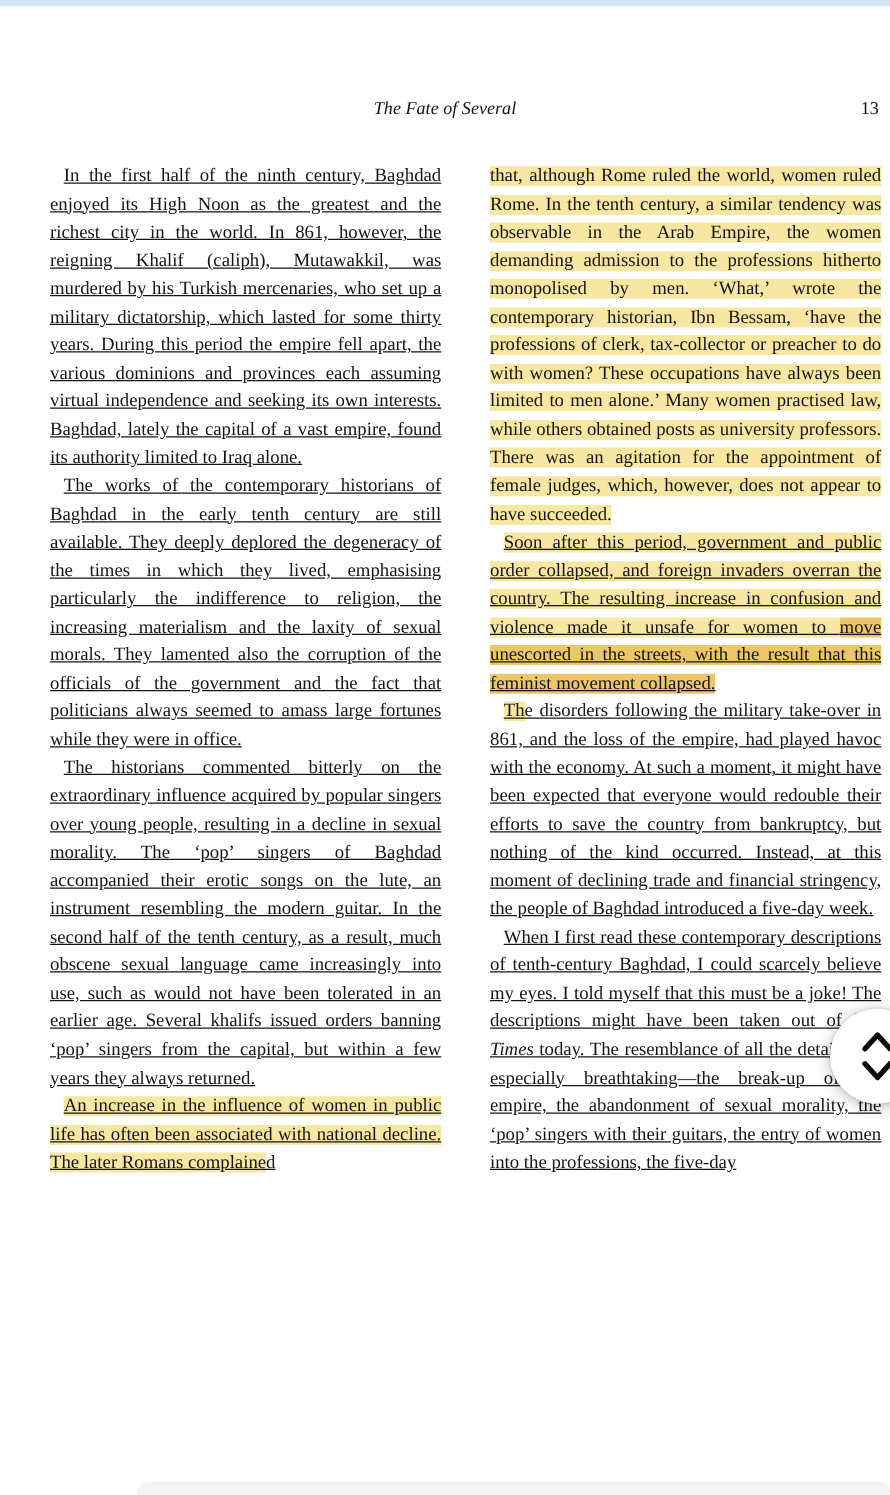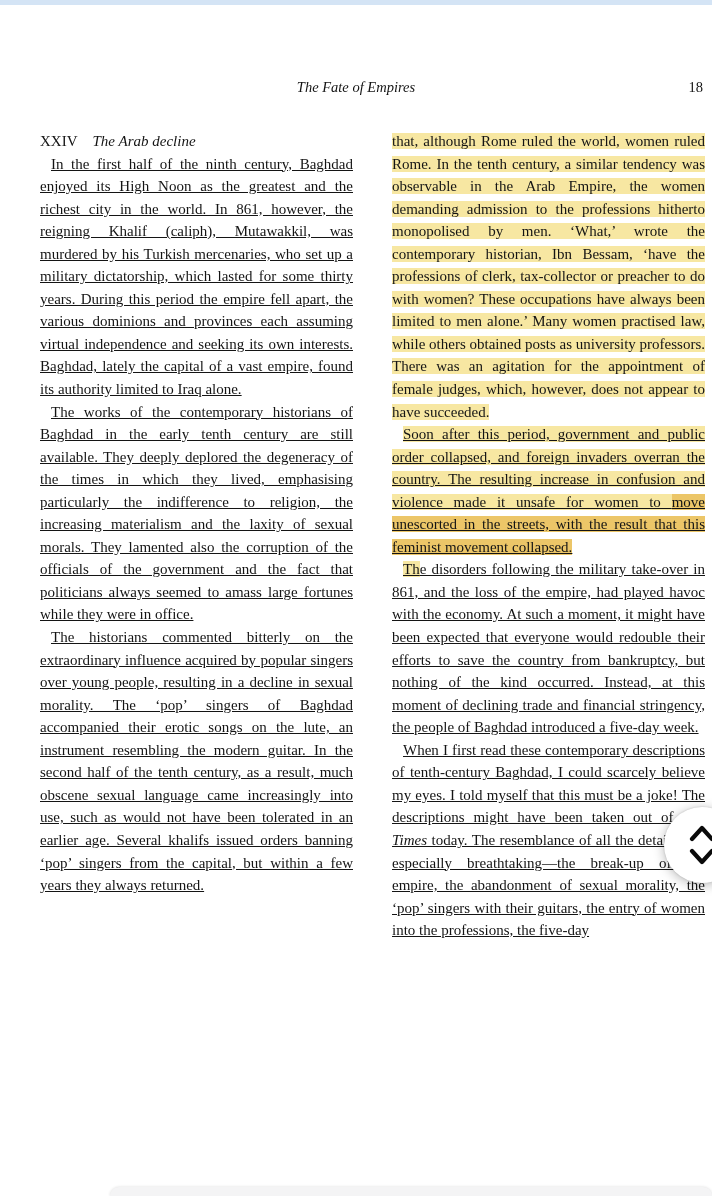--- a/index.html
+++ b/index.html
@@ -63,30 +63,30 @@
     border-top-right-radius: 10px;
     box-shadow: 0 0 3px rgba(0,0,0,0.14);
   }
 </style>
 </head>
 <body>
 
 <div class="topbar"></div>
 
 <div class="running-head">
-  <div class="running-title">The Fate of Empires</div>
-  <div class="page-num">18</div>
+  <div class="running-title">The Fate of Several</div>
+  <div class="page-num">13</div>
 </div>
 
 <div class="cols">
   <div class="col">
-      <p class="section-head "><span>XXIV  </span><span class="it">The Arab decline</span></p>
       <p class="indent"><span>In the first half of the ninth century, Baghdad enjoyed its High Noon as the greatest and the richest city in the world. In 861, however, the reigning Khalif (caliph), Mutawakkil, was murdered by his Turkish mercenaries, who set up a military dictatorship, which lasted for some thirty years. During this period the empire fell apart, the various dominions and provinces each assuming virtual independence and seeking its own interests. Baghdad, lately the capital of a vast empire, found its authority limited to Iraq alone.</span></p>
       <p class="indent"><span>The works of the contemporary historians of Baghdad in the early tenth century are still available. They deeply deplored the degeneracy of the times in which they lived, emphasising particularly the indifference to religion, the increasing materialism and the laxity of sexual morals. They lamented also the corruption of the officials of the government and the fact that politicians always seemed to amass large fortunes while they were in office.</span></p>
       <p class="indent"><span>The historians commented bitterly on the extraordinary influence acquired by popular singers over young people, resulting in a decline in sexual morality. The ‘pop’ singers of Baghdad accompanied their erotic songs on the lute, an instrument resembling the modern guitar. In the second half of the tenth century, as a result, much obscene sexual language came increasingly into use, such as would not have been tolerated in an earlier age. Several khalifs issued orders banning ‘pop’ singers from the capital, but within a few years they always returned.</span></p>
+      <p class="indent"><span class="hl">An increase in the influence of women in public life has often been associated with national decline. The later Romans complaine</span><span>d</span></p>
     </div>
   <div class="col">
       <p class=""><span class="hl">that, although Rome ruled the world, women ruled Rome. In the tenth century, a similar tendency was observable in the Arab Empire, the women demanding admission to the professions hitherto monopolised by men. ‘What,’ wrote the contemporary historian, Ibn Bessam, ‘have the professions of clerk, tax-collector or preacher to do with women? These occupations have always been limited to men alone.’ Many women practised law, while others obtained posts as university professors. There was an agitation for the appointment of female judges, which, however, does not appear to have succeeded.</span></p>
       <p class="indent"><span class="hl">Soon after this period, government and public order collapsed, and foreign invaders overran the country. The resulting increase in confusion and violence made it unsafe for women to </span><span class="hl2">move unescorted in the streets, with the result that this feminist movement collapsed.</span></p>
       <p class="indent"><span class="hl">Th</span><span>e disorders following the military take-over in 861, and the loss of the empire, had played havoc with the economy. At such a moment, it might have been expected that everyone would redouble their efforts to save the country from bankruptcy, but nothing of the kind occurred. Instead, at this moment of declining trade and financial stringency, the people of Baghdad introduced a five-day week.</span></p>
       <p class="indent"><span>When I first read these contemporary descriptions of tenth-century Baghdad, I could scarcely believe my eyes. I told myself that this must be a joke! The descriptions might have been taken out of </span><span class="it">The Times</span><span> today. The resemblance of all the details was especially breathtaking—the break-up of the empire, the abandonment of sexual morality, the ‘pop’ singers with their guitars, the entry of women into the professions, the five-day</span></p>
     </div>
 </div>
 
 <div class="fab">

